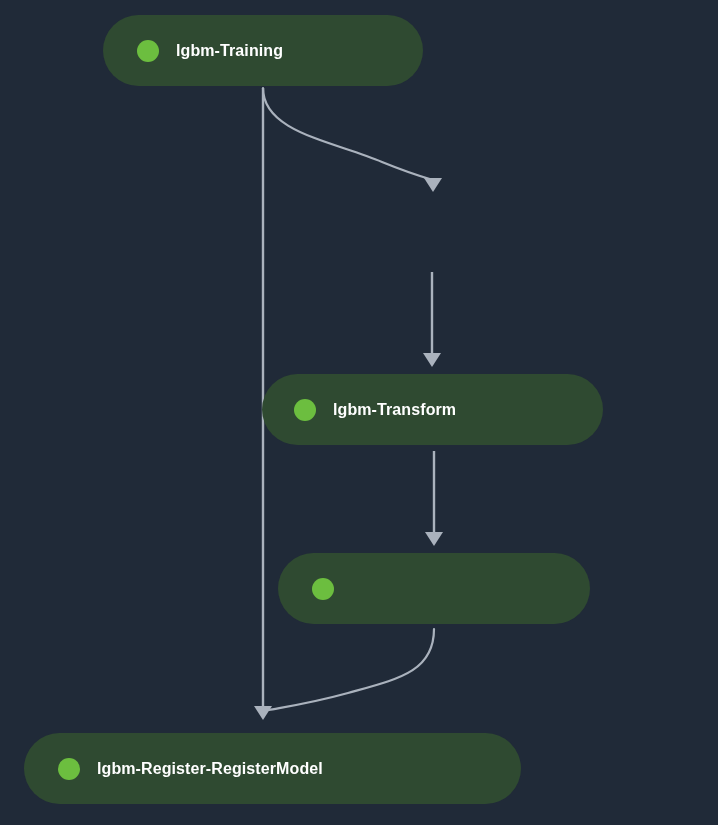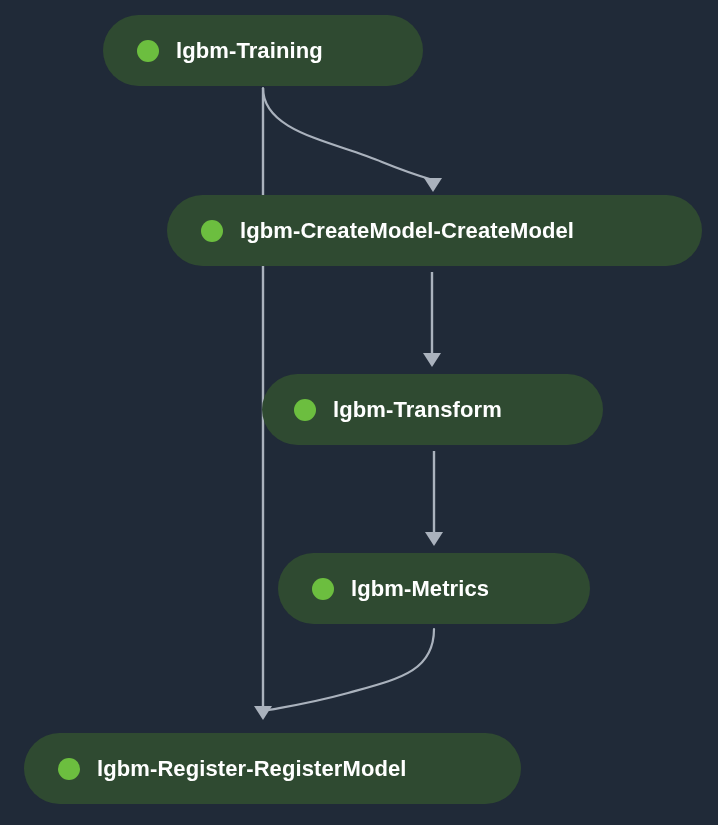--- a/index.html
+++ b/index.html
@@ -38,21 +38,21 @@
   .node-dot {
     width: 22px;
     height: 22px;
     border-radius: 50%;
     background: #6cbe3f;
     flex: 0 0 auto;
   }
   .node-label {
     margin-left: 17px;
     color: #ffffff;
-    font-size: 22px;
+    font-size: 16px;
     font-weight: bold;
     letter-spacing: 0.1px;
     white-space: nowrap;
   }
 </style>
 </head>
 <body>
 
 <div id="canvas">
 
@@ -72,33 +72,28 @@
     <path d="M 434 629 C 434 672, 398 679, 348 693 C 308 704, 278 708, 269 710" fill="none" stroke="#aab2bd" stroke-width="2.2" stroke-linecap="round"></path>
 
     <polygon points="254,706 272,706 263,720" fill="#aab2bd"></polygon>
   </svg>
 
   <div class="node" style="left:103px; top:15px; width:320px;">
     <span class="node-dot"></span>
     <span class="node-label">lgbm-Training</span>
   </div>
 
-  <div class="node" style="left:167px; top:195px; width:535px;">
-    <span class="node-dot"></span>
-    <span class="node-label">lgbm-CreateModel-CreateModel</span>
-  </div>
 
   <div class="node" style="left:262px; top:374px; width:341px;padding-left:32px;">
     <span class="node-dot"></span>
     <span class="node-label">lgbm-Transform</span>
   </div>
 
   <div class="node" style="left:278px; top:553px; width:312px;">
     <span class="node-dot"></span>
-    <span class="node-label">lgbm-Metrics</span>
   </div>
 
   <div class="node" style="left:24px; top:733px; width:497px;">
     <span class="node-dot"></span>
     <span class="node-label">lgbm-Register-RegisterModel</span>
   </div>
 
 </div>
 
 </body></html>

